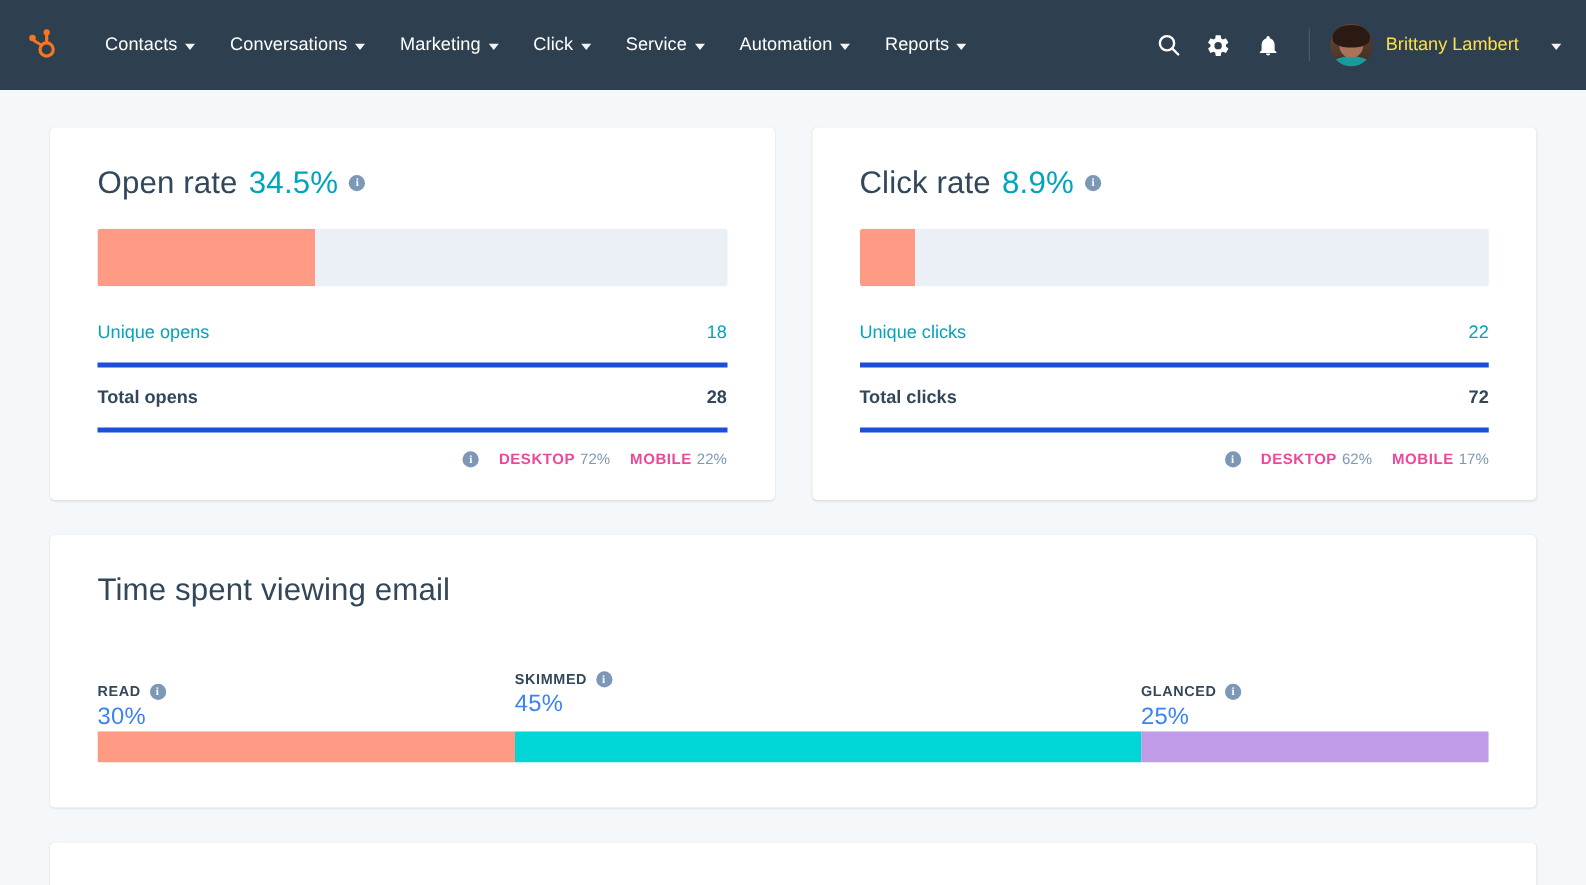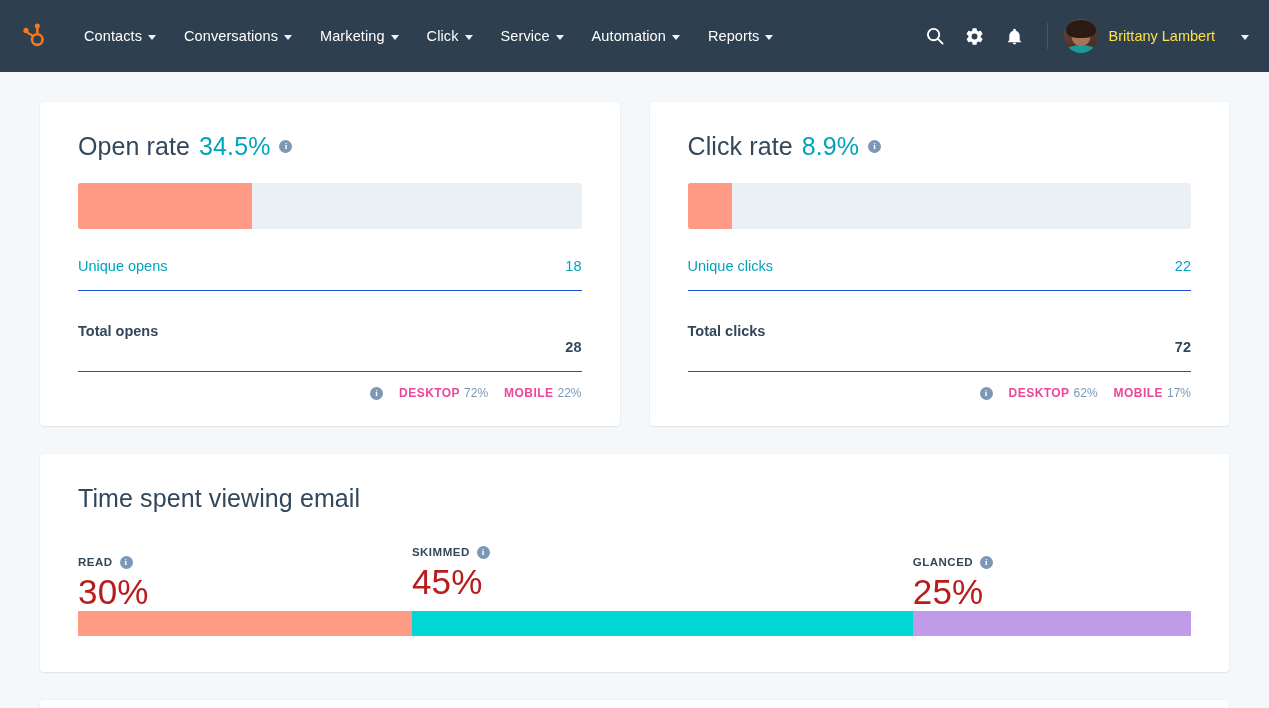--- a/index.html
+++ b/index.html
@@ -171,28 +171,28 @@
     height: 100%;
     background: #ff9a85;
     border-radius: 2px 0 0 2px;
   }
 
   .stat-row {
     display: flex;
     justify-content: space-between;
     align-items: center;
     padding: 16px 0;
-    border-bottom: 1px solid #1d4ed8;
+    border-bottom: 4px solid #1d4ed8;
     font-size: 14.5px;
   }
   .stat-row.first { border-top: none; }
   .stat-label-link { color: #00a4bd; cursor: pointer; }
   .stat-value-link { color: #00a4bd; cursor: pointer; }
   .stat-label-strong { color: #33475b; font-weight: 700; }
-  .stat-value-strong { color: #33475b; font-weight: 700; margin-top: 32px; }
+  .stat-value-strong { color: #33475b; font-weight: 700; }
 
   .device-row {
     display: flex;
     align-items: center;
     justify-content: flex-end;
     gap: 16px;
     padding-top: 14px;
     font-size: 12px;
   }
   .device-item { white-space: nowrap; }
@@ -227,23 +227,23 @@
     display: flex;
     align-items: center;
     gap: 7px;
     font-size: 11.5px;
     font-weight: 700;
     letter-spacing: .5px;
     color: #33475b;
     margin-bottom: 4px;
   }
   .seg-pct {
-    font-size: 35px;
+    font-size: 19px;
     font-weight: 400;
-    color: #b91c1c;
+    color: #3b82f6;
     line-height: 1.1;
     letter-spacing: .2px;
   }
   .stacked-bar {
     display: flex;
     height: 25px;
     width: 100%;
     border-radius: 1px;
     overflow: hidden;
   }

